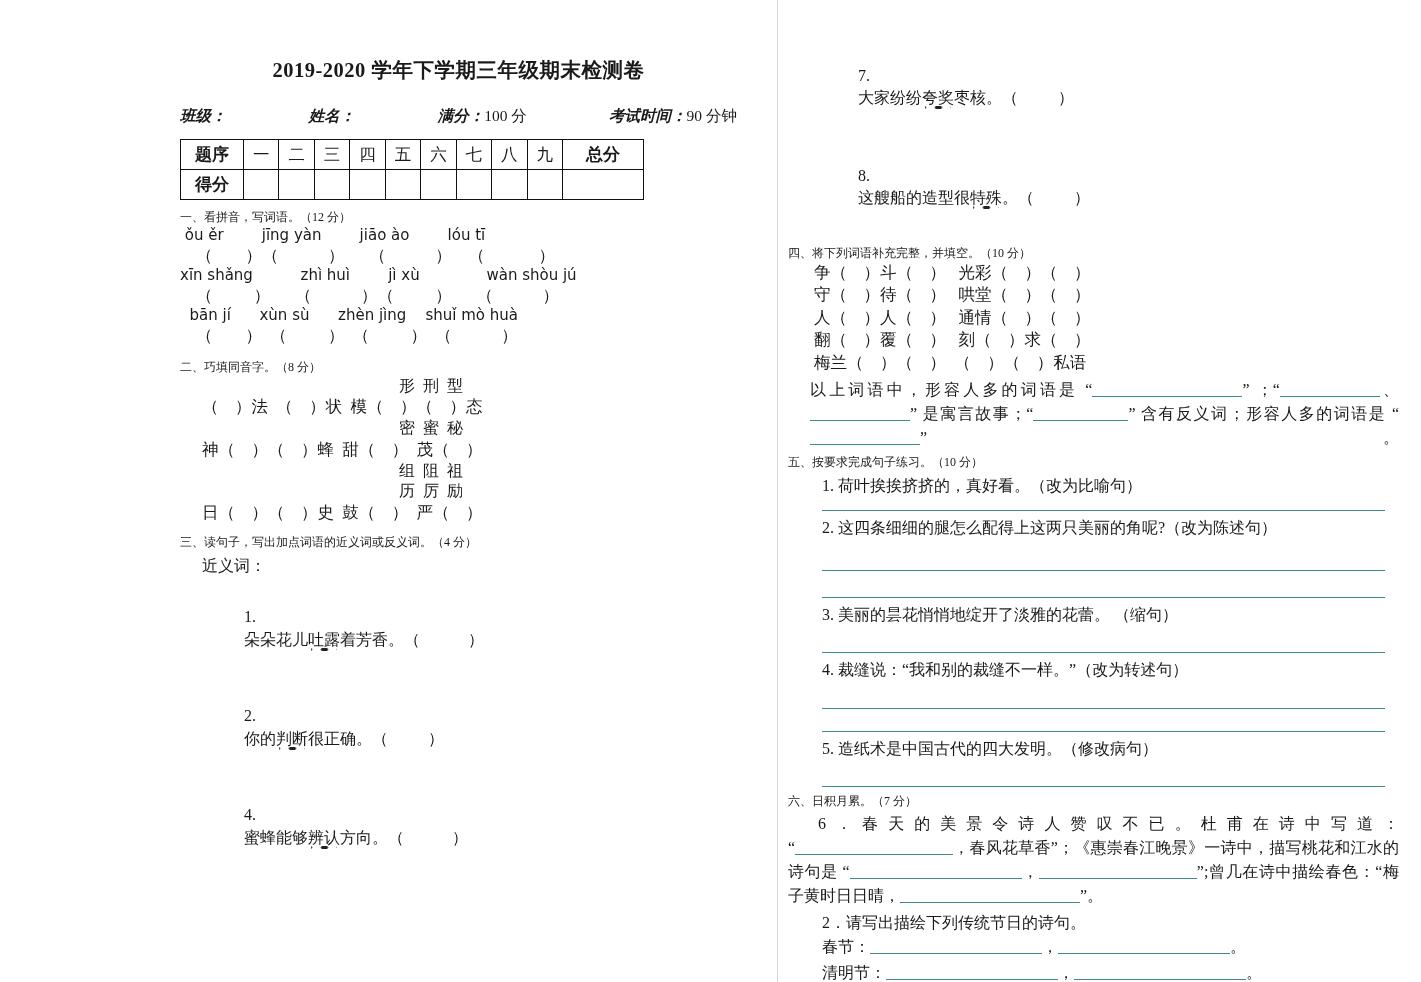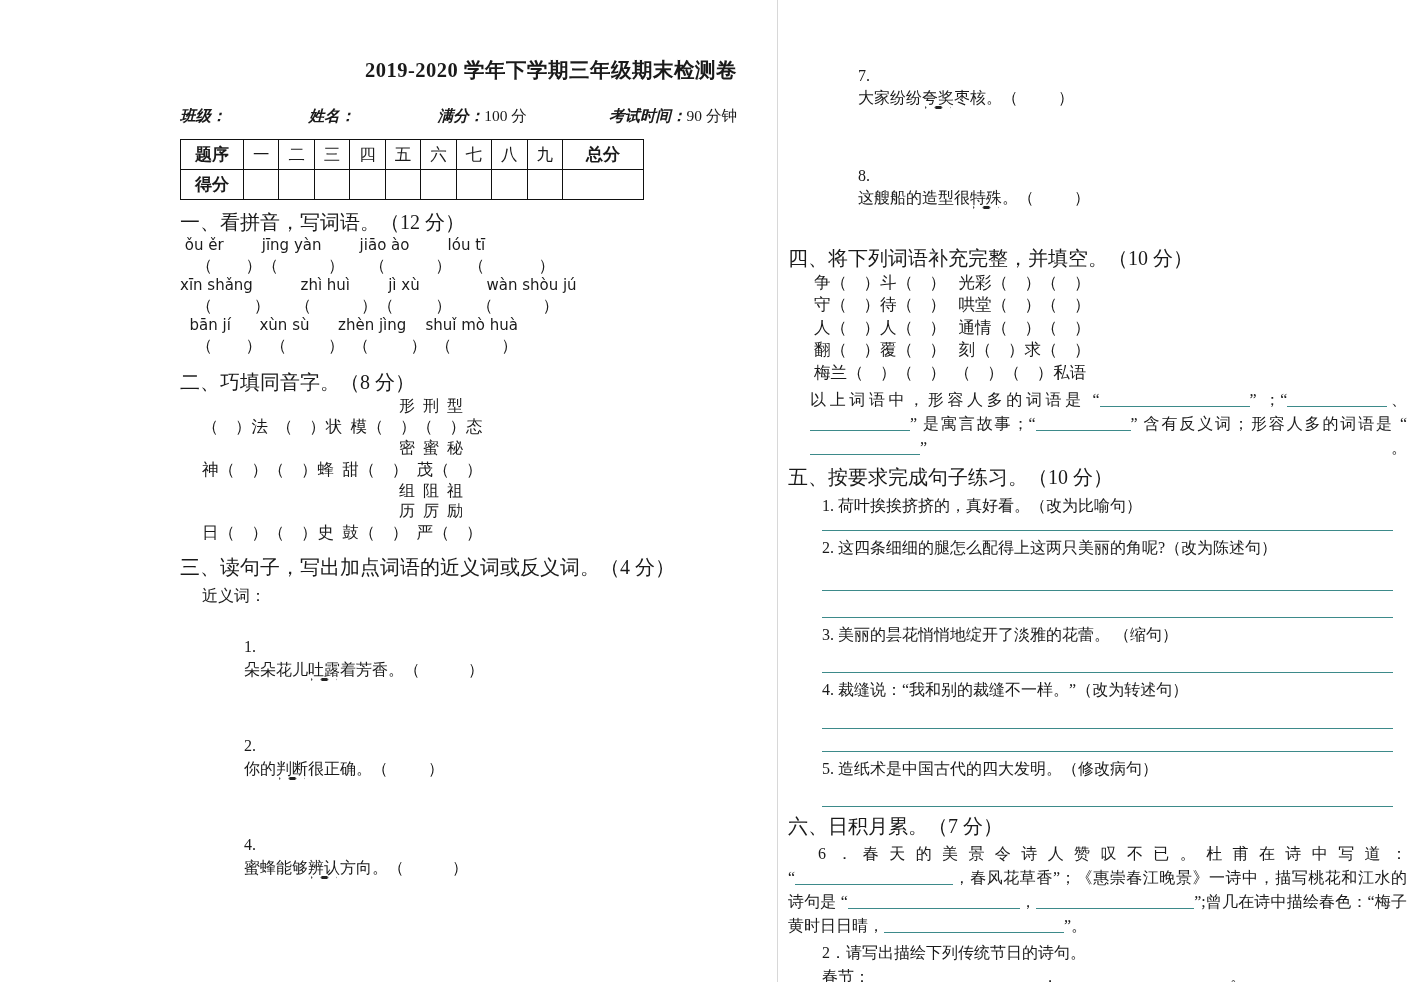--- a/index.html
+++ b/index.html
@@ -23,29 +23,29 @@
   .col {
     position: relative;
     box-sizing: border-box;
   }
   .col-left {
     width: 777px;
     padding: 28px 40px 0 180px;
   }
   .col-right {
     width: 644px;
-    padding: 28px 14px 0 10px;
+    padding: 28px 22px 0 10px;
     border-left: 1px solid #d8d8d8;
   }
 
   
   .doc-title {
     font-size: 20.5px;
     font-weight: bold;
-    text-align: right;
+    text-align: center;
     letter-spacing: .5px;
     margin: 28px 0 0 0;
     white-space: nowrap;
   }
   .meta-row {
     margin-top: 22px;
     font-size: 15.5px;
     display: flex;
     justify-content: space-between;
     gap: 30px;
@@ -77,21 +77,21 @@
     font-size: 17px;
   }
   table.score td.total {
     font-weight: bold;
     width: 80px;
     font-size: 17px;
   }
 
   
   .sec-title {
-    font-size: 20px;
+    font-size: 12px;
     margin-top: 9px;
     white-space: nowrap;
   }
   .line {
     font-size: 16px;
     line-height: 1.42;
     white-space: pre;
   }
   .indent1 { padding-left: 22px; }
   .indent2 { padding-left: 40px; }

